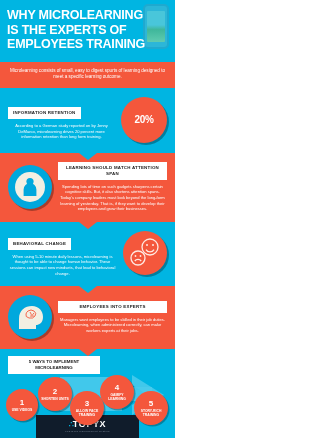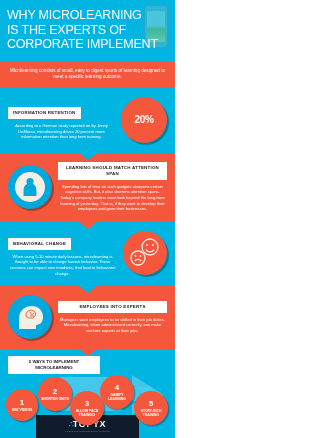--- a/index.html
+++ b/index.html
@@ -19,21 +19,21 @@
     position: relative;
     height: 62px;
     background: #00b5e2;
     padding: 8px 6px 0 7px;
     overflow: hidden;
   }
   .title {
     position: relative;
     z-index: 2;
     color: #ffffff;
-    font-weight: normal;
+    font-weight: bold;
     font-size: 12.5px;
     line-height: 14.5px;
     letter-spacing: -0.2px;
   }
   .phone {
     position: absolute;
     right: 6px; top: 4px;
     width: 26px; height: 45px;
     border: 2px solid #1fa9cf;
     border-radius: 5px;
@@ -187,21 +187,21 @@
 
 <div class="page">
 
   <div class="header">
     <div class="phone">
       <div class="phone-screen"></div>
     </div>
     <div class="title">
       <div>WHY MICROLEARNING</div>
       <div>IS THE EXPERTS OF</div>
-      <div>CORPORATE IMPLEMENT</div>
+      <div>EMPLOYEES TRAINING</div>
     </div>
   </div>
 
   <div class="intro">Microlearning consists of small, easy to digest spurts of learning designed to meet a specific learning outcome.</div>
 
   <div class="sect sect-blue">
     <div class="row">
       <div class="col-text">
         <span class="label">INFORMATION RETENTION</span>
         <div class="body">According to a German study reported on by Jenny DeMarco, microlearning drives 20 percent more information retention than long form training.</div>

